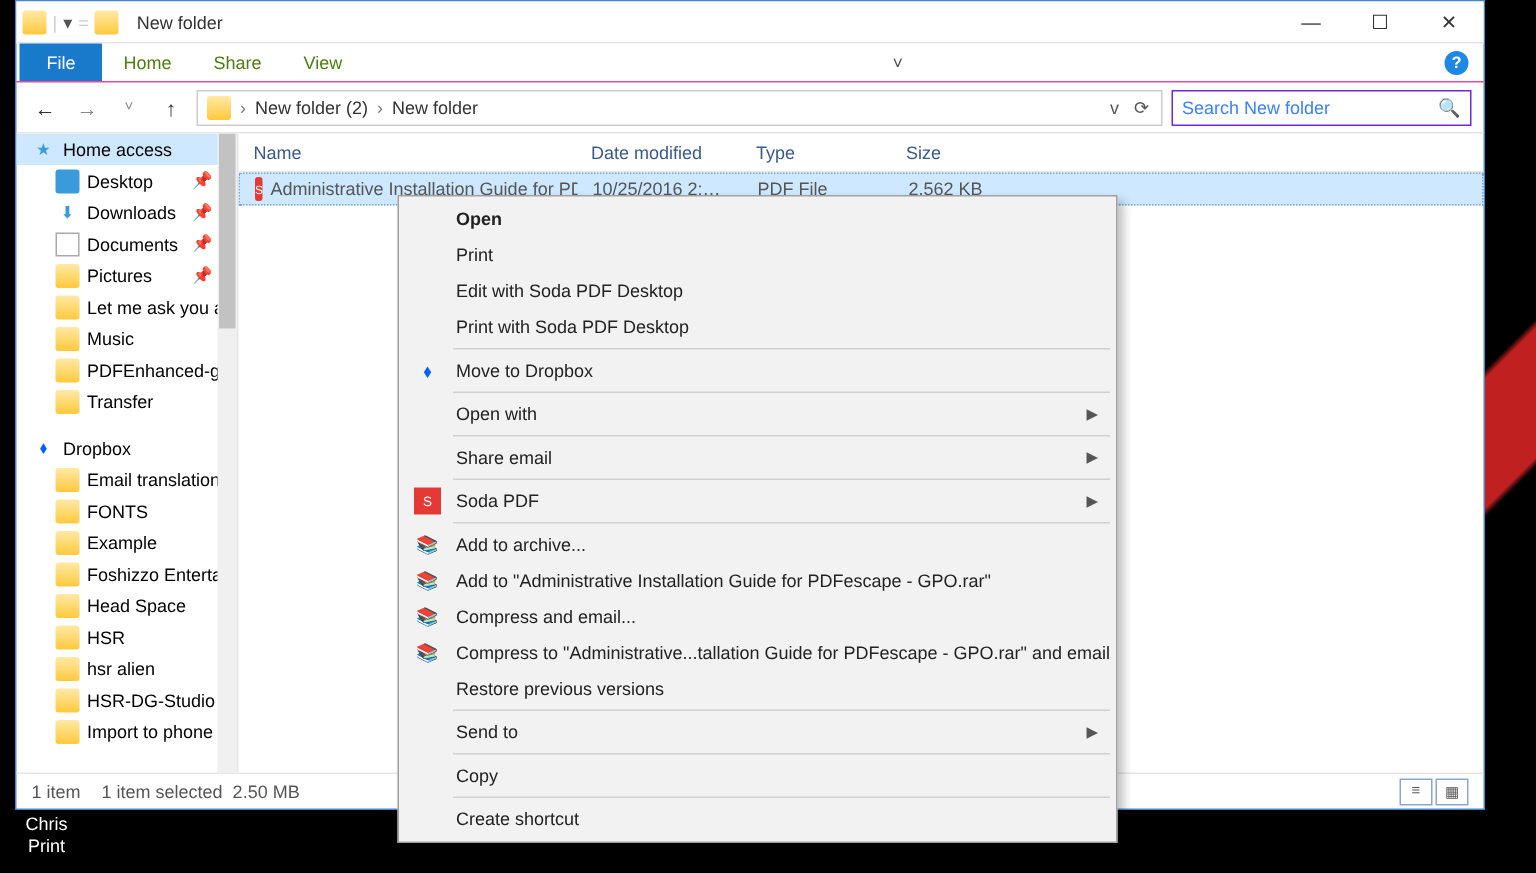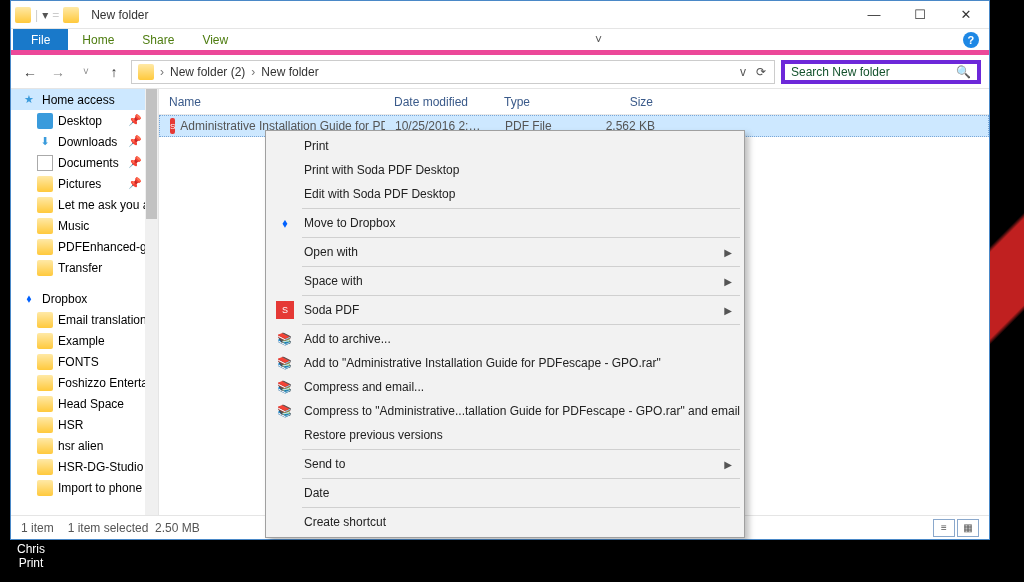--- a/index.html
+++ b/index.html
@@ -4,51 +4,51 @@
 <style>
 * { margin:0; padding:0; box-sizing:border-box; font-family:"Segoe UI",Arial,sans-serif; font-size:12px; }
 body { background:#000; width:1024px; height:582px; overflow:hidden; position:relative; }
 .window { position:absolute; left:10px; top:0; width:980px; height:540px; background:#fff; border:1px solid #4a88c7; display:flex; flex-direction:column; }
 .titlebar { height:28px; background:#fff; display:flex; align-items:center; border-bottom:1px solid #e5e5e5; }
 .qat { display:flex; align-items:center; gap:4px; padding:0 4px; height:100%; }
 .folder-ico-sm { width:16px; height:16px; background:linear-gradient(#ffe9a6,#ffc93c); border-radius:2px; }
 .title-text { margin-left:8px; color:#333; }
 .win-controls { margin-left:auto; display:flex; }
 .win-btn { width:46px; height:28px; display:flex; align-items:center; justify-content:center; font-size:13px; color:#333; }
-.menubar { height:26px; display:flex; align-items:center; padding:0 2px; border-bottom:5px solid #ec4899; }
+.menubar { height:26px; display:flex; align-items:center; padding:0 2px; border-bottom:1px solid #ec4899; }
 .file-btn { background:#1979ca; color:#fff; padding:5px 18px; height:100%; display:flex; align-items:center; }
 .menu-item { padding:5px 14px; color:#4d7c0f; }
 .help-ico { margin-left:auto; margin-right:8px; width:16px; height:16px; border-radius:50%; background:#1e88e5; color:#fff; display:flex; align-items:center; justify-content:center; font-size:11px; font-weight:bold; }
 .addrbar { height:34px; display:flex; align-items:center; padding:4px 8px; gap:6px; border-bottom:1px solid #e5e5e5; }
 .nav-arrow { width:22px; height:22px; display:flex; align-items:center; justify-content:center; color:#888; font-size:14px; }
 .nav-arrow.on { color:#333; }
 .path-box { flex:1; height:24px; border:1px solid #ccc; display:flex; align-items:center; gap:0; padding:0 2px; }
 .crumb { padding:2px 4px; color:#333; }
 .crumb-sep { color:#777; padding:0 2px; }
 .refresh { padding:0 6px; color:#555; }
-.search-box { width:200px; height:24px; border:4px solid #6d28d9; display:flex; align-items:center; padding:0 6px; color:#14532d; justify-content:space-between; }
+.search-box { width:200px; height:24px; border:1px solid #6d28d9; display:flex; align-items:center; padding:0 6px; color:#3b82f6; justify-content:space-between; }
 .body { flex:1; display:flex; min-height:0; }
 .nav { width:148px; border-right:1px solid #e5e5e5; overflow:hidden; position:relative; }
 .nav-scroll { position:absolute; right:0; top:0; bottom:0; width:13px; background:#f0f0f0; }
 .nav-thumb { position:absolute; right:1px; top:0; width:11px; height:130px; background:#c2c2c2; }
 .nav-item { height:21px; display:flex; align-items:center; gap:5px; padding-left:10px; white-space:nowrap; overflow:hidden; }
 .nav-item.sub { padding-left:26px; }
 .nav-item.sel { background:#cde8ff; }
 .pin { color:#7a8fa6; font-size:11px; margin-left:auto; margin-right:16px; }
 .ico { width:16px; height:16px; display:inline-flex; align-items:center; justify-content:center; font-size:11px; }
 .ico.star { color:#3a9bdc; }
 .ico.mon { background:#3a9bdc; border-radius:2px; }
 .ico.dl { color:#3a9bdc; }
 .ico.doc { background:#fff; border:1px solid #aaa; }
 .ico.fold { background:linear-gradient(#ffe9a6,#ffc93c); border-radius:2px; }
 .ico.drop { color:#0061fe; }
 .content { flex:1; display:flex; flex-direction:column; }
 .cols { height:26px; display:flex; align-items:center; border-bottom:1px solid #e8e8e8; color:#3a5a8a; }
 .col { padding:0 10px; border-right:1px solid transparent; }
-.col.name{width:225px;} .col.date{width:110px;} .col.type{width:100px;} .col.size{width:70px;text-align:right;}
+.col.name{width:225px;} .col.date{width:110px;} .col.type{width:100px;} .col.size{width:70px;}
 .row { height:22px; display:flex; align-items:center; background:#cde8ff; border:1px dotted #7aa7d8; }
 .row .c { padding:0 10px; color:#555; white-space:nowrap; overflow:hidden; text-overflow:ellipsis; }
 .row .c.name{width:225px;display:flex;align-items:center;gap:5px;} .row .c.date{width:110px;} .row .c.type{width:100px;} .row .c.size{width:70px;text-align:right;}
 .pdf-ico { width:16px; height:16px; background:#e53935; color:#fff; font-size:8px; display:flex; align-items:center; justify-content:center; border-radius:2px; }
 .status { height:24px; border-top:1px solid #e5e5e5; display:flex; align-items:center; padding:0 10px; gap:14px; color:#555; }
 .status .view { margin-left:auto; display:flex; gap:2px; }
 .vbtn { width:22px; height:18px; border:1px solid #8aa8cc; display:flex; align-items:center; justify-content:center; font-size:10px; }
 .ctx { position:absolute; left:265px; top:130px; width:480px; background:#f2f2f2; border:1px solid #a0a0a0; box-shadow:4px 4px 6px rgba(0,0,0,.25); padding:3px 2px; }
 .ctx-item { height:24px; display:flex; align-items:center; padding-left:36px; position:relative; color:#222; }
 .ctx-item.bold { font-weight:bold; }
@@ -158,25 +158,25 @@
         <span class="ico drop">⬧</span>
         <span>Dropbox</span>
       </div>
       <div id="nav-b">
           <div class="nav-item sub">
             <span class="ico fold"></span>
             <span>Email translation</span>
           </div>
           <div class="nav-item sub">
             <span class="ico fold"></span>
+            <span>FONTS</span>
+          </div>
+          <div class="nav-item sub">
+            <span class="ico fold"></span>
             <span>Example</span>
-          </div>
-          <div class="nav-item sub">
-            <span class="ico fold"></span>
-            <span>FONTS</span>
           </div>
           <div class="nav-item sub">
             <span class="ico fold"></span>
             <span>Foshizzo Enterta</span>
           </div>
           <div class="nav-item sub">
             <span class="ico fold"></span>
             <span>Head Space</span>
           </div>
           <div class="nav-item sub">
@@ -224,36 +224,37 @@
     <span>1 item</span>
     <span><span>1 item selected</span>&nbsp;&nbsp;<span>2.50 MB</span></span>
     <div class="view">
       <div class="vbtn">≡</div>
       <div class="vbtn">▦</div>
     </div>
   </div>
 </div>
 
 <div class="ctx">
+  <div class="ctx-item bold">Open</div>
   <div class="ctx-item">Print</div>
+  <div class="ctx-item">Edit with Soda PDF Desktop</div>
   <div class="ctx-item">Print with Soda PDF Desktop</div>
-  <div class="ctx-item">Edit with Soda PDF Desktop</div>
   <div class="ctx-sep"></div>
   <div class="ctx-item">
       <span class="ctx-ico" style="color:#0061fe;">⬧</span>
       <span>Move to Dropbox</span>
     </div>
   <div class="ctx-sep"></div>
   <div class="ctx-item">
       <span>Open with</span>
       <span class="ctx-arrow">▶</span>
     </div>
   <div class="ctx-sep"></div>
   <div class="ctx-item">
-      <span>Space with</span>
+      <span>Share email</span>
       <span class="ctx-arrow">▶</span>
     </div>
   <div class="ctx-sep"></div>
   <div class="ctx-item">
       <span class="ctx-ico" style="background:#e53935;color:#fff;font-size:9px;">S</span>
       <span>Soda PDF</span>
       <span class="ctx-arrow">▶</span>
     </div>
   <div class="ctx-sep"></div>
   <div class="ctx-item">
@@ -272,21 +273,21 @@
       <span class="ctx-ico">📚</span>
       <span>Compress to "Administrative...tallation Guide for PDFescape - GPO.rar" and email</span>
     </div>
   <div class="ctx-item">Restore previous versions</div>
   <div class="ctx-sep"></div>
   <div class="ctx-item">
       <span>Send to</span>
       <span class="ctx-arrow">▶</span>
     </div>
   <div class="ctx-sep"></div>
-  <div class="ctx-item">Date</div>
+  <div class="ctx-item">Copy</div>
   <div class="ctx-sep"></div>
   <div class="ctx-item">Create shortcut</div>
 
 </div>
 
 <div class="desktop-icon">
   <span>Chris</span><br>
   <span>Print</span>
 </div>
 

